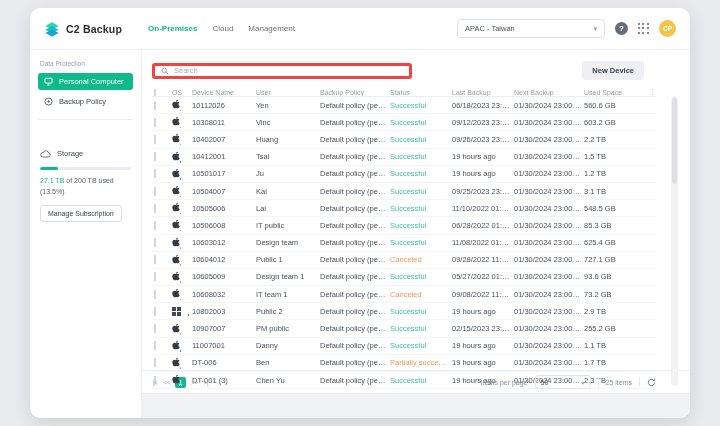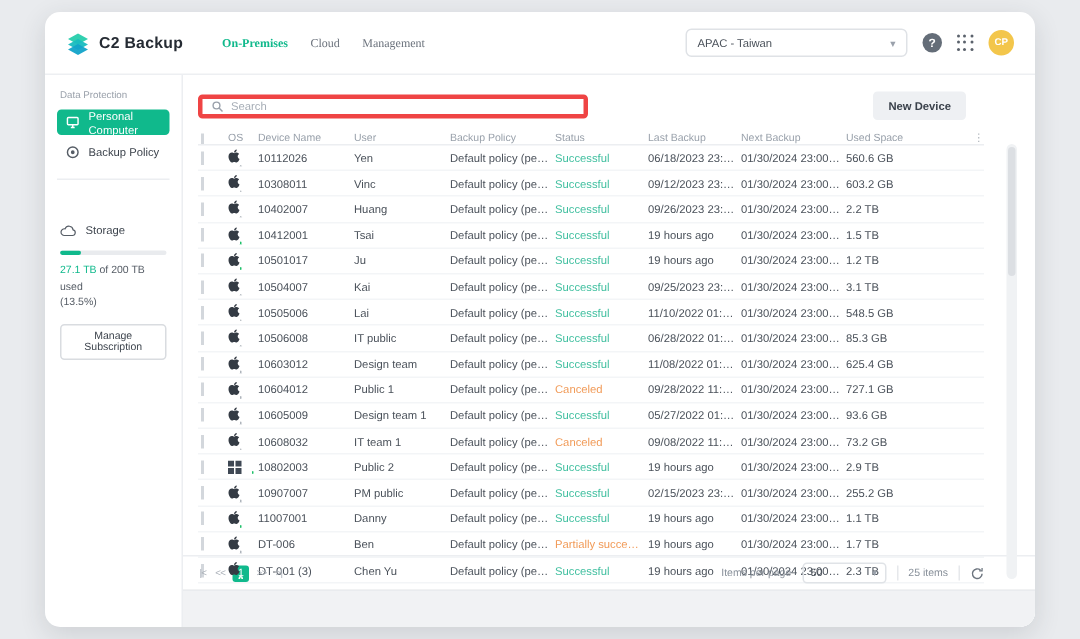--- a/index.html
+++ b/index.html
@@ -7,36 +7,36 @@
   body { background:#e9ebee; font-family:"Liberation Sans", sans-serif; color:#3d444d; }
   .card { position:absolute; left:30px; top:8px; width:660px; height:410px; background:#fff;
           border-radius:10px; box-shadow:0 5px 18px rgba(40,50,60,.14); overflow:hidden;
           display:flex; flex-direction:column; }
 
   
   .topnav { height:42px; display:flex; align-items:center; padding:0 14px; border-bottom:1px solid #edeff2; flex:0 0 auto; }
   .logo { display:flex; align-items:center; gap:6px; }
   .logo-title { font-size:10.5px; font-weight:bold; color:#252b33; letter-spacing:.2px; }
   .nav-tabs { display:flex; gap:15px; margin-left:26px; }
-  .nav-tab { font-size:8px; color:#6b727c; cursor:pointer;font-family:Liberation Serif, serif; }
+  .nav-tab { font-size:8px; color:#6b727c; cursor:pointer; }
   .nav-tab.active { color:#10b98c; font-weight:bold; }
   .topnav-right { margin-left:auto; display:flex; align-items:center; gap:10px; }
   .region-select { width:148px; height:19px; border:1px solid #dfe2e6; border-radius:4px;
                    display:flex; align-items:center; padding:0 7px; font-size:7.5px; color:#4a515a; }
   .region-select .chev { margin-left:auto; color:#9aa1ab; font-size:7px; }
   .help-btn { width:13px; height:13px; border-radius:50%; background:#646d78; color:#fff;
               font-size:8px; font-weight:bold; display:flex; align-items:center; justify-content:center; }
   .grid-btn { width:11px; height:11px; display:grid; grid-template-columns:repeat(3,1fr); gap:2px; }
   .grid-btn i { width:2px; height:2px; border-radius:50%; background:#5b626c; }
   .avatar { width:17px; height:17px; border-radius:50%; background:#f3c64b; color:#fff;
             font-size:6.5px; font-weight:bold; display:flex; align-items:center; justify-content:center; }
 
   
   .app-body { flex:1; display:flex; min-height:0; }
-  .sidebar { width:92px; border-right:1px solid #eceef1; padding:8px 8px; flex:0 0 auto; }
+  .sidebar { width:112px; border-right:1px solid #eceef1; padding:8px 8px; flex:0 0 auto; }
   .side-section { font-size:6.5px; color:#9aa1ab; margin:2px 0 6px 2px; }
   .side-item { height:17px; display:flex; align-items:center; gap:6px; padding:0 6px;
                border-radius:3px; font-size:7.5px; color:#3d444d; margin-bottom:3px; cursor:pointer; }
   .side-item.active { background:#10b98c; color:#fff; }
   .side-item svg { flex:0 0 auto; }
   .side-divider { border-top:1px solid #eceef1; margin:9px 0 8px; }
   .storage-row { display:flex; align-items:center; gap:6px; font-size:7.5px; color:#3d444d; padding:0 2px;margin-top:29px; }
   .progress { height:3px; background:#e9ebee; border-radius:2px; margin:9px 2px 6px; overflow:hidden; }
   .progress i { display:block; height:100%; background:#10b98c; border-radius:2px; }
   .usage { font-size:7px; color:#565d66; line-height:1.5; padding:0 2px; }

